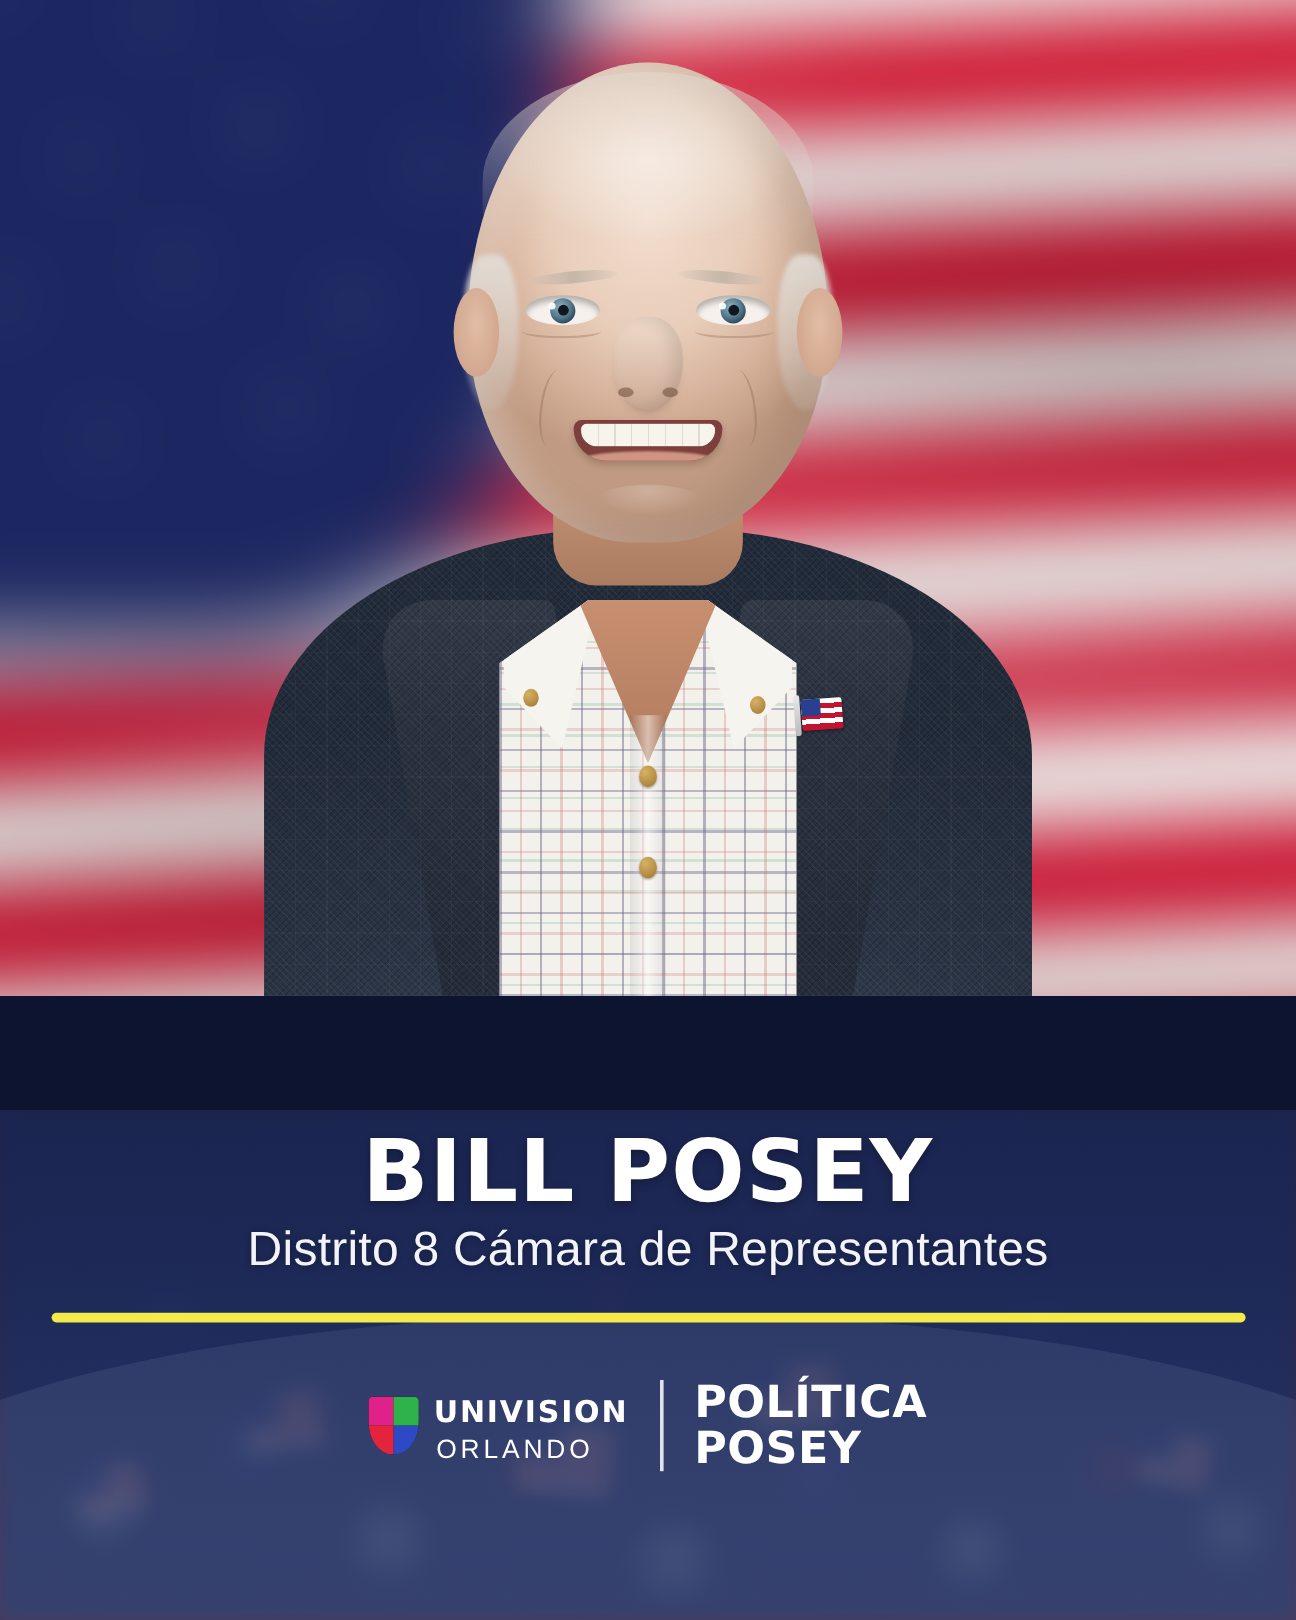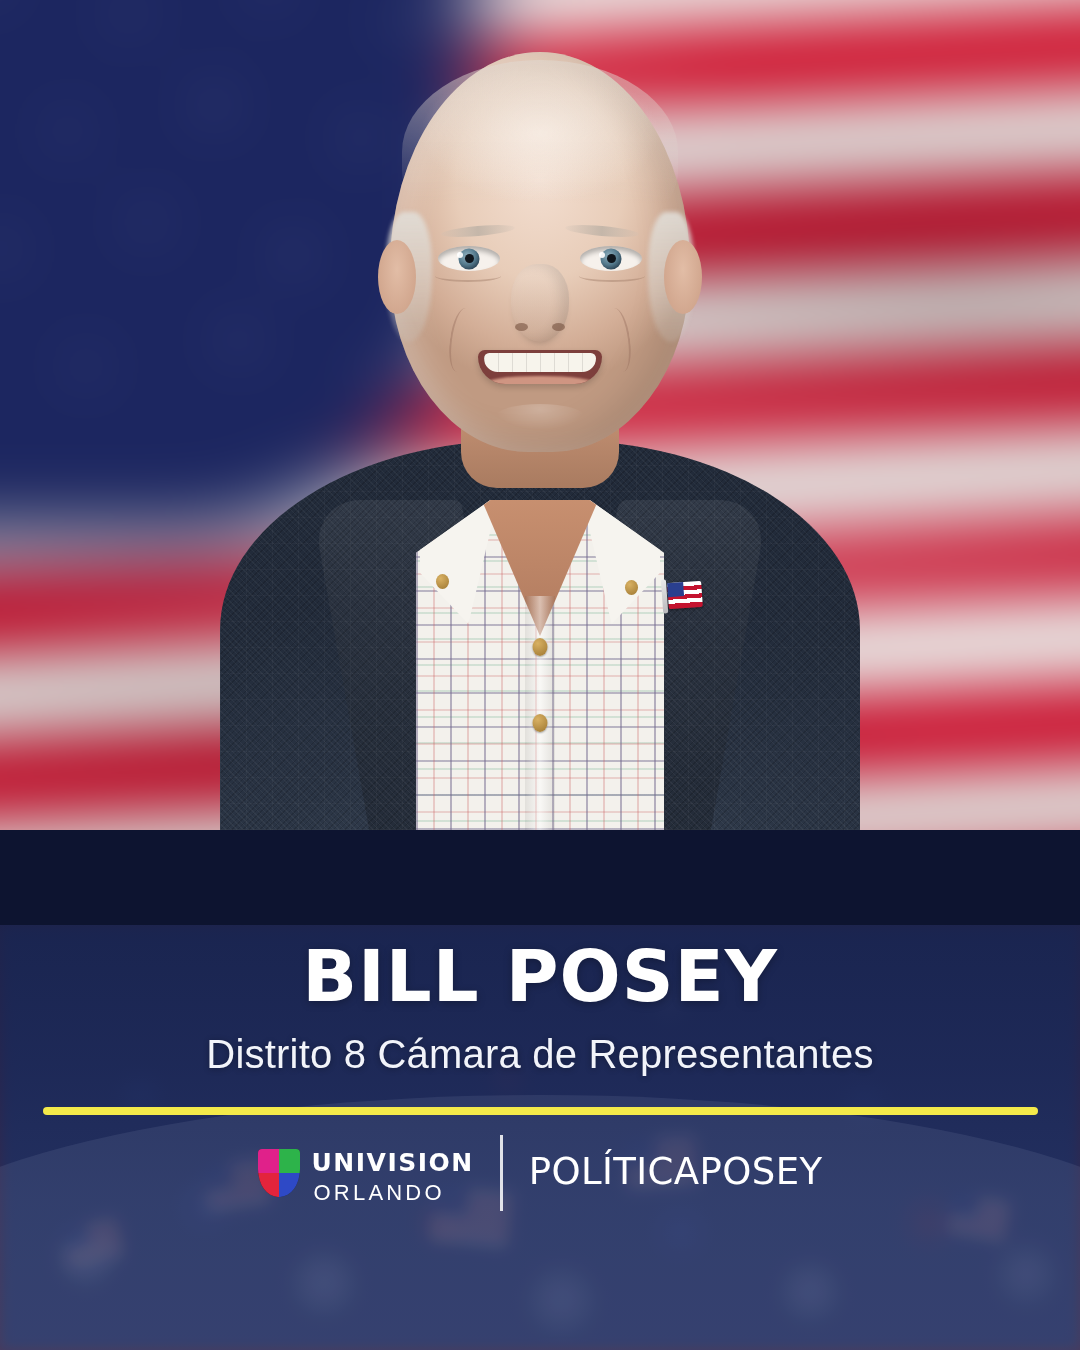--- a/index.html
+++ b/index.html
@@ -435,39 +435,39 @@
     margin-top:14px;
     font-family:"DejaVu Sans", sans-serif;
     font-size:72px;
     font-weight:700;
     letter-spacing:1px;
     color:#ffffff;
     line-height:1.05;
     text-shadow:0 2px 8px rgba(0,0,0,.28);
   }
   .winner-office{
-    margin-top:17px;
+    margin-top:4px;
     font-family:"Liberation Sans", sans-serif;
     font-size:40px;
     font-weight:400;
     letter-spacing:0.2px;
     color:#f2f4fa;
     text-shadow:0 1px 6px rgba(0,0,0,.32);
   }
 
   .rule{
     width:995px; height:8px;
     margin-top:30px;
     background:#f4ea4a;
     border-radius:4px;
   }
 
   
   .logos{
-    margin-top:20px;
+    margin-top:48px;
     display:flex; align-items:center; gap:26px;
   }
   .univision{
     display:flex; align-items:center; gap:12px;
   }
   .uni-mark{
     position:relative;
     width:42px; height:48px;
     border-radius:4px 4px 20px 20px / 4px 4px 28px 28px;
     overflow:hidden;
@@ -493,23 +493,23 @@
     letter-spacing:3.2px;
     color:#ffffff;
     margin-top:5px;
     margin-left:2px;
   }
   .logo-divider{
     width:3px; height:76px;
     background:rgba(255,255,255,.85);
   }
   .politica{
-    display:flex; flex-direction:row;
+    display:flex; flex-direction:column;
     font-family:"DejaVu Sans", sans-serif;
-    font-weight:400;
+    font-weight:700;
     color:#ffffff;
     font-size:37px;
     line-height:1.04;
     letter-spacing:0.4px;
   }
 </style>
 </head>
 <body>
 
 <div class="card">

